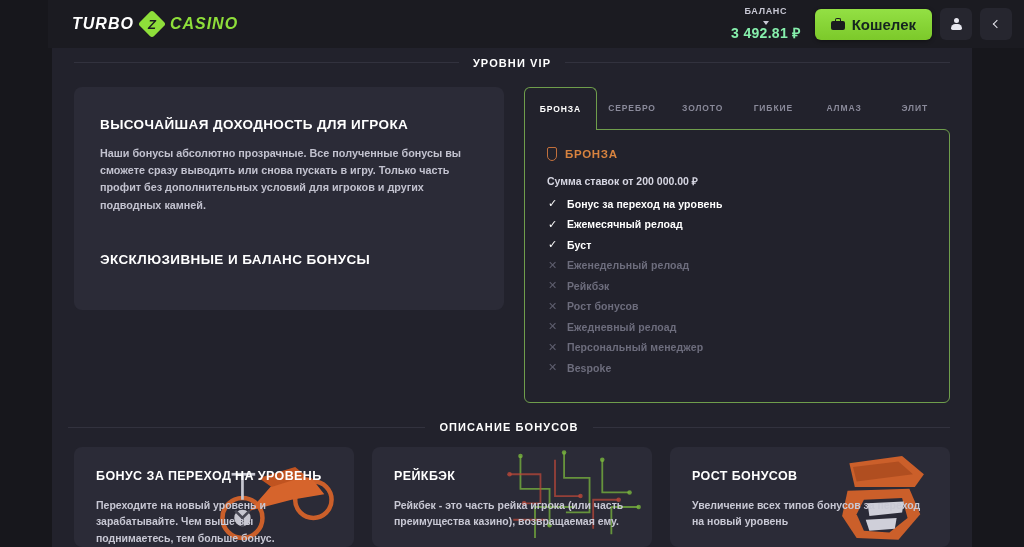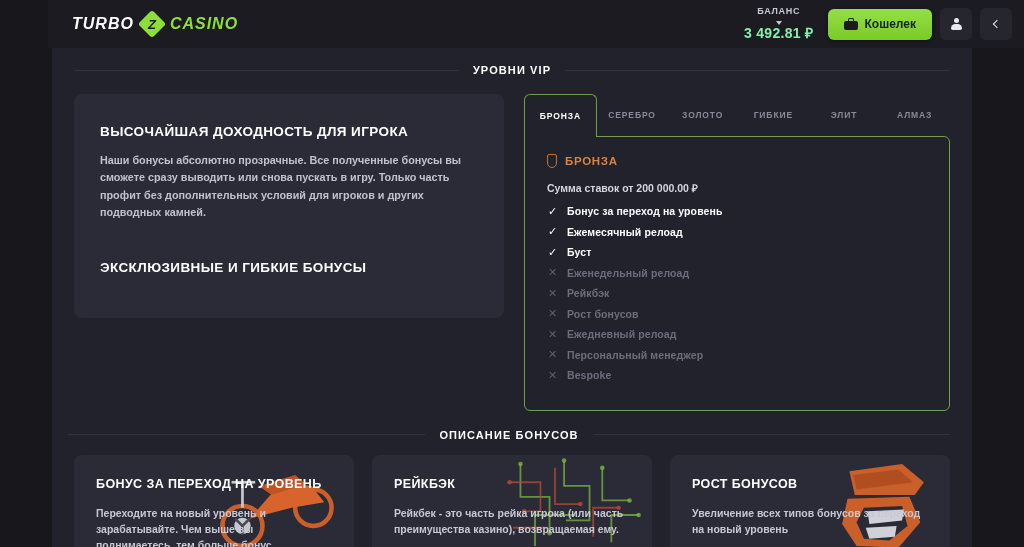--- a/index.html
+++ b/index.html
@@ -50,21 +50,21 @@
   }
   .balance-amount {
     font-size:14px; font-weight:bold; color:#86efac; letter-spacing:.3px;
   }
 
   .wallet-btn {
     display:flex; align-items:center; gap:7px;
     height:31px; padding:0 16px; border:none; cursor:pointer;
     border-radius:6px;
     background:linear-gradient(180deg,#93e044 0%,#7cc92a 100%);
-    color:#15251f; font-size:12px; font-weight:bold;
+    color:#15251f; font-size:15px; font-weight:bold;
     font-family:"Liberation Sans", sans-serif;
     box-shadow:0 1px 4px rgba(0,0,0,.4);
   }
   .wallet-icon { width:14px; height:12px; position:relative; }
   .wallet-icon .body {
     position:absolute; left:0; bottom:0; width:14px; height:9px;
     background:#1a1a1f; border-radius:2px;
   }
   .wallet-icon .handle {
     position:absolute; left:4px; top:0; width:6px; height:4px;
@@ -84,21 +84,21 @@
   .person-icon .torso {
     position:absolute; left:1px; bottom:1px; width:11px; height:6px;
     background:#e8e8f0; border-radius:5px 5px 2px 2px;
   }
   .chev-left {
     width:6px; height:6px; border-left:1.8px solid #e8e8f0;
     border-bottom:1.8px solid #e8e8f0; transform:rotate(45deg); margin-left:2px;
   }
 
   
-  .page { display:flex; height:499px; }
+  .page { display:flex; height:499px;align-items:flex-end; }
   .rail { width:52px; background:#17171c; flex:0 0 52px; }
   .rail.right { flex:0 0 52px; width:52px; }
   .content {
     flex:1; background:#22222c; overflow:hidden; position:relative;
   }
 
   
   .section-title {
     display:flex; align-items:center; gap:14px;
     padding:16px 22px 0 22px;
@@ -240,32 +240,32 @@
     </div>
 
     <div class="vip-row">
 
       <div class="info-card">
         <div class="info-block">
           <div class="info-h">ВЫСОЧАЙШАЯ ДОХОДНОСТЬ ДЛЯ ИГРОКА</div>
           <div class="info-p">Наши бонусы абсолютно прозрачные. Все полученные бонусы вы сможете сразу выводить или снова пускать в игру. Только часть профит без дополнительных условий для игроков и других подводных камней.</div>
         </div>
         <div class="info-block">
-          <div class="info-h">ЭКСКЛЮЗИВНЫЕ И ГИБКИЕ БОНУСЫ</div>
+          <div class="info-h">ЭКСКЛЮЗИВНЫЕ И БАЛАНС БОНУСЫ</div>
         </div>
       </div>
 
       <div class="tier-wrap">
         <div class="tabs">
           <button class="tab active">БРОНЗА</button>
           <button class="tab">СЕРЕБРО</button>
           <button class="tab">ЗОЛОТО</button>
           <button class="tab">ГИБКИЕ</button>
+          <button class="tab">АЛМАЗ</button>
           <button class="tab">ЭЛИТ</button>
-          <button class="tab">АЛМАЗ</button>
         </div>
 
         <div class="tier-panel">
           <div class="tier-name-row">
             <span class="medal-icon"></span>
             <span class="tier-name">БРОНЗА</span>
           </div>
           <div class="tier-sum">Сумма ставок от 200 000.00 ₽</div>
 
           <div class="feat on">

